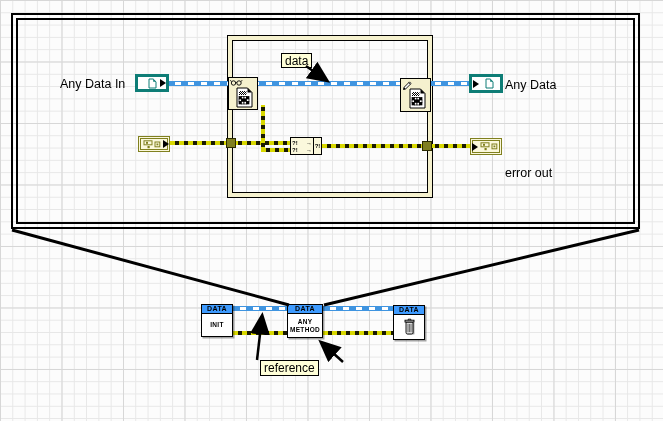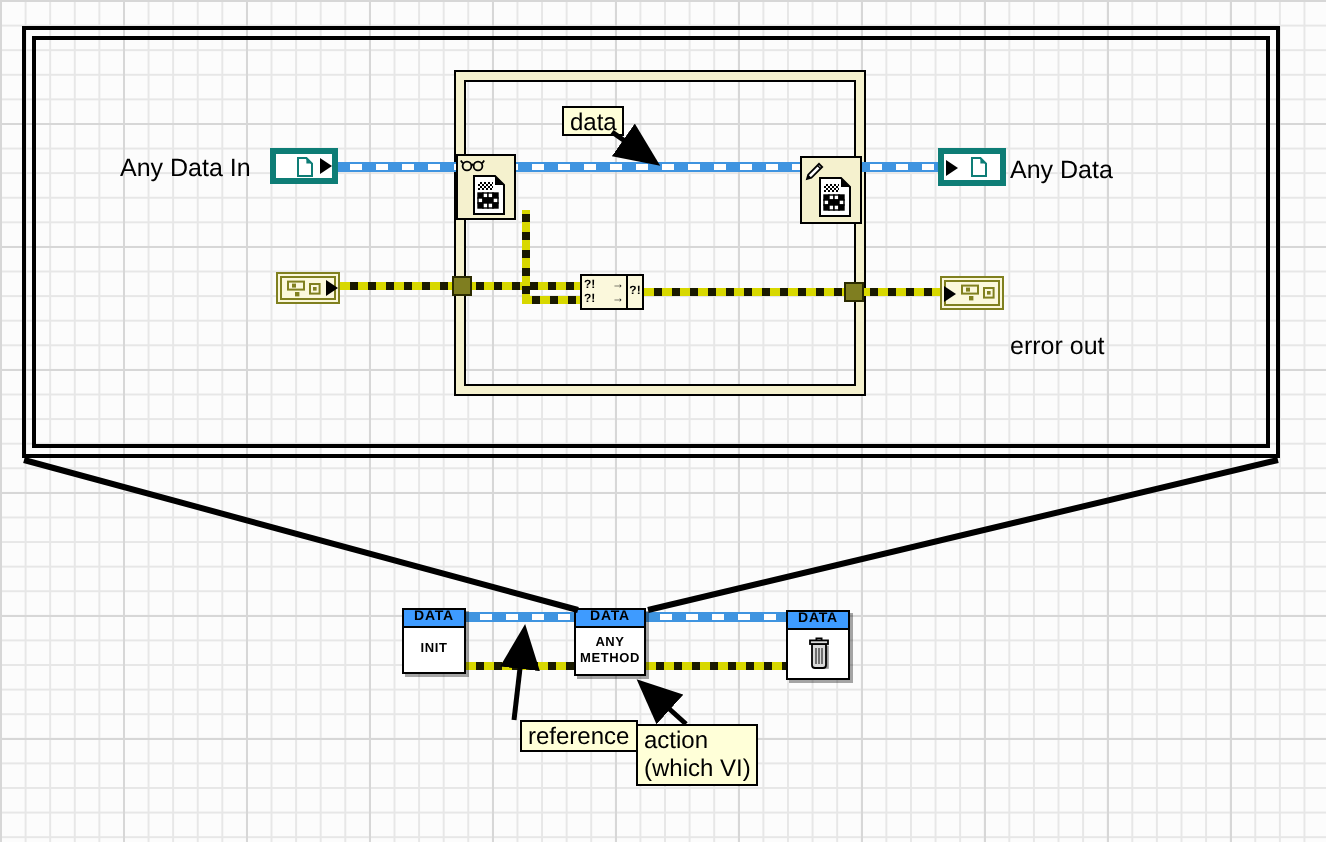--- a/index.html
+++ b/index.html
@@ -266,24 +266,20 @@
         <rect x="5.2" y="4.8" width="7.2" height="11.6" fill="#999"></rect>
         <path d="M4 4 h7 v10.5 a1.5 1.5 0 0 1 -1.5 1.5 h-4 a1.5 1.5 0 0 1 -1.5 -1.5 Z" fill="#d9d9d9" stroke="#000" stroke-width="0.9"></path>
         <path d="M6 6 v8 M7.5 6 v8 M9 6 v8" stroke="#555" stroke-width="0.8"></path>
         <rect x="3" y="2.2" width="9" height="1.8" fill="#d9d9d9" stroke="#000" stroke-width="0.9"></rect>
         <path d="M6.2 2.2 v-1 h2.6 v1" fill="none" stroke="#000" stroke-width="0.9"></path>
       </svg>
     </div>
   </div>
 
   <div class="abs sticky" style="left:236px;top:360px;height:16px;margin-left:24px;">reference</div>
-  <div class="abs sticky" style="left:318px;top:362px;height:31px;">
-    <div>action</div>
-    <div>(which VI)</div>
-  </div>
 
   <svg class="overlay" width="663" height="421">
     <defs>
       <marker id="ah" markerWidth="9" markerHeight="8" refX="7" refY="4" orient="auto">
         <path d="M0 0 L9 4 L0 8 Z" fill="#000"></path>
       </marker>
     </defs>
     <line x1="12" y1="230" x2="289" y2="305" stroke="#000" stroke-width="3"></line>
     <line x1="639" y1="230" x2="324" y2="305" stroke="#000" stroke-width="3"></line>
     <line x1="306" y1="66" x2="326" y2="80" stroke="#000" stroke-width="2.5" marker-end="url(#ah)"></line>

